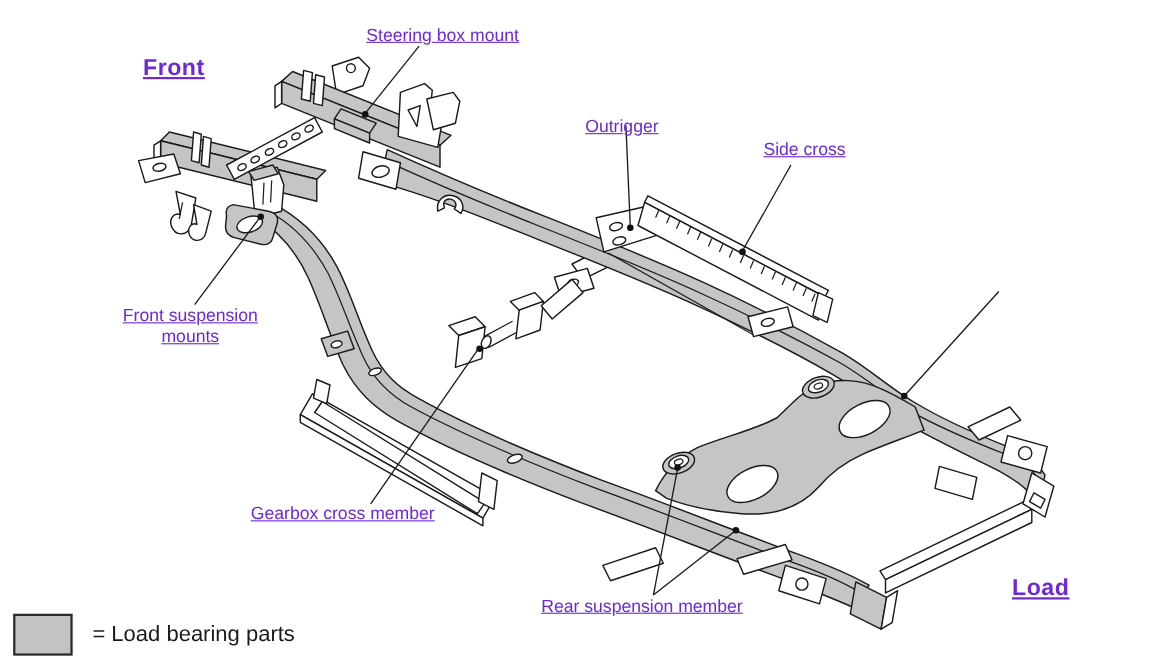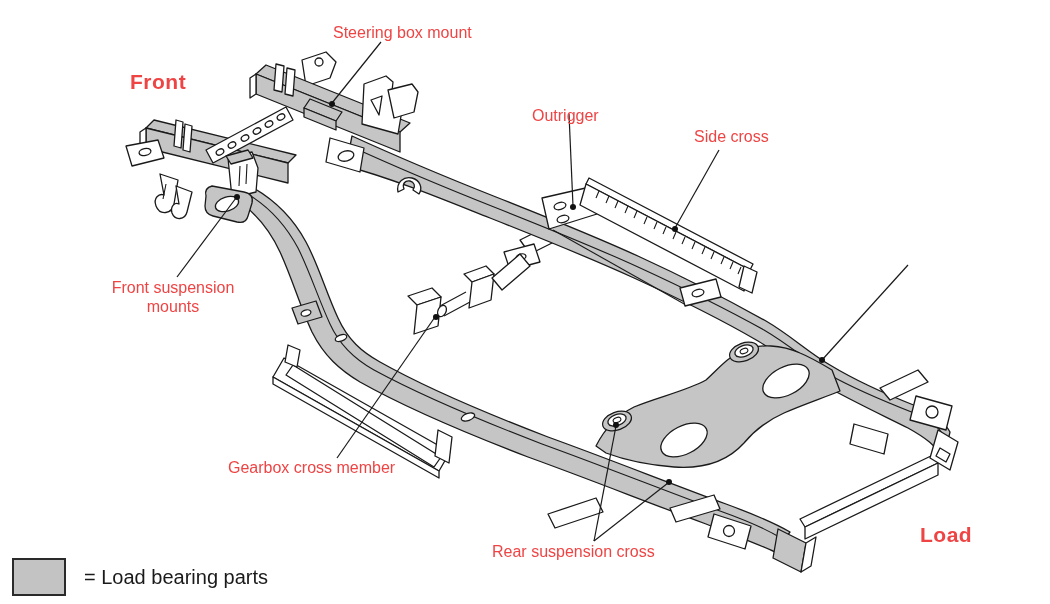--- a/index.html
+++ b/index.html
@@ -1,19 +1,19 @@
 <!DOCTYPE html>
 <html><head>
 <meta charset="utf-8">
 <style>
   html,body{margin:0;padding:0;background:#ffffff;}
   #stage{position:relative;width:1050px;height:604px;background:#fff;overflow:hidden;
          font-family:"Liberation Sans",sans-serif;color:#1a1a1a;}
   #art{position:absolute;left:0;top:0;}
-  .lbl{position:absolute;font-size:16px;line-height:19px;white-space:nowrap;color:#ef4444;}
+  .lbl{position:absolute;font-size:16px;line-height:19px;white-space:nowrap;color:#6d28d9;text-decoration:underline;}
   .ttl{font-weight:bold;font-size:21px;letter-spacing:.5px;}
   .lbl.wrap{white-space:normal;text-align:center;}
   .legend-swatch{position:absolute;left:12px;top:558px;width:50px;height:34px;
                  background:#c3c3c3;border:2px solid #2a2a2a;}
   .legend-text{position:absolute;left:84px;top:566px;font-size:20px;}
   
   .g{fill:#c5c5c5;stroke:#1a1a1a;stroke-width:1.3;stroke-linejoin:round;}
   .w{fill:#ffffff;stroke:#1a1a1a;stroke-width:1.3;stroke-linejoin:round;}
   .ln{fill:none;stroke:#1a1a1a;stroke-width:1.1;}
   .ldr{fill:none;stroke:#1a1a1a;stroke-width:1.2;}
@@ -169,33 +169,33 @@
       <circle class="dot" cx="237" cy="197" r="3"></circle>
       <circle class="dot" cx="573" cy="207" r="3"></circle>
       <circle class="dot" cx="675" cy="229" r="3"></circle>
       <circle class="dot" cx="822" cy="360" r="3"></circle>
       <circle class="dot" cx="436" cy="317" r="3"></circle>
       <circle class="dot" cx="616" cy="425" r="3"></circle>
       <circle class="dot" cx="669" cy="482" r="3"></circle>
     </g>
   </svg>
 
-  <div class="lbl ttl" style="left:130px;top:72px;">Front</div>
+  <div class="lbl ttl" style="left:130px;top:52px;">Front</div>
 
   <div class="lbl" style="left:333px;top:23px;">Steering box mount</div>
 
   <div class="lbl" style="left:532px;top:106px;">Outrigger</div>
 
   <div class="lbl" style="left:694px;top:127px;">Side cross</div>
 
 
   <div class="lbl" style="left:228px;top:458px;">Gearbox cross member</div>
 
   <div class="lbl wrap" style="left:97px;top:278px;width:152px;">Front suspension mounts</div>
 
-  <div class="lbl" style="left:492px;top:542px;">Rear suspension cross</div>
+  <div class="lbl" style="left:492px;top:542px;">Rear suspension member</div>
 
   <div class="lbl ttl" style="left:920px;top:525px;">Load</div>
 
   <div class="legend-swatch"></div>
   <div class="legend-text">= Load bearing parts</div>
 
 </div>
 
 </body></html>

